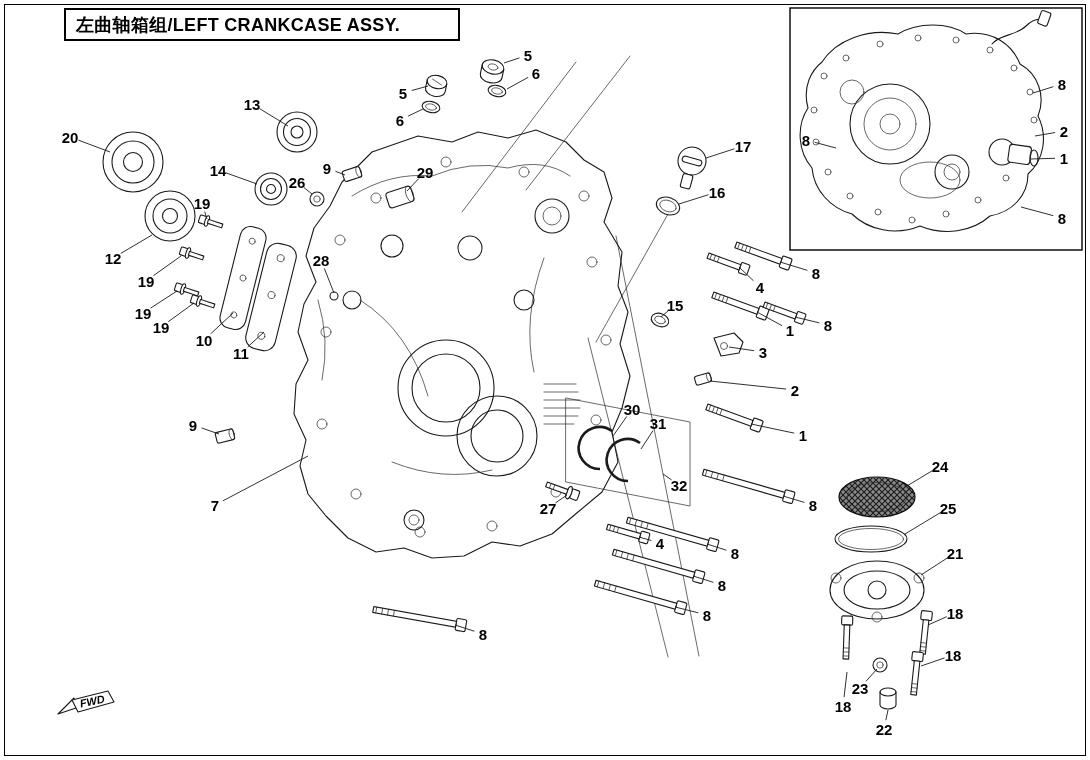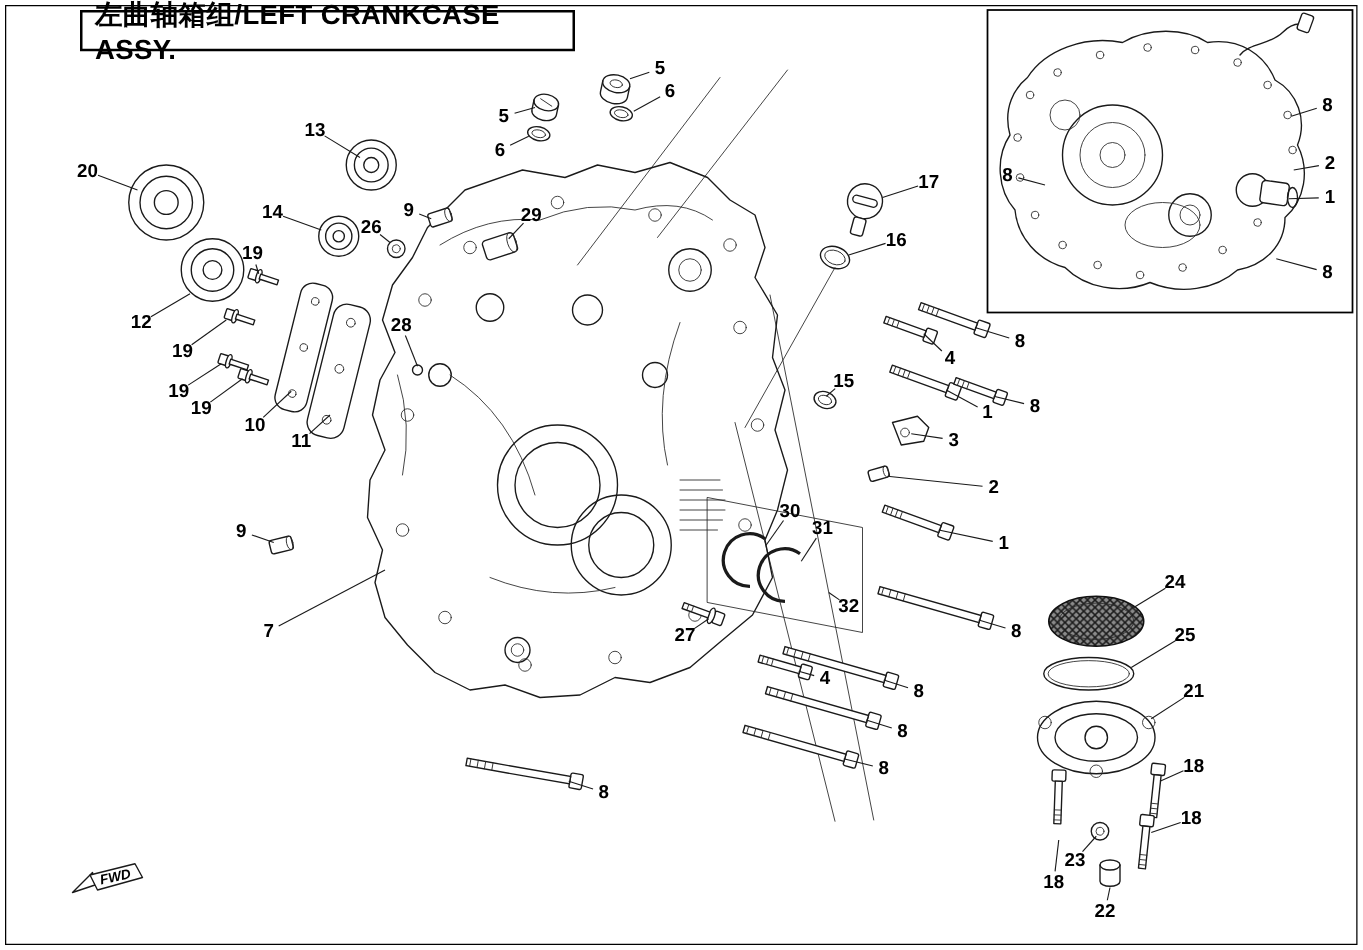--- a/index.html
+++ b/index.html
@@ -1,21 +1,21 @@
 <!DOCTYPE html>
 <html><head>
 <meta charset="utf-8">
 <style>
   html,body{margin:0;padding:0;background:#fff;}
   .page{position:relative;width:1090px;height:760px;background:#ffffff;overflow:hidden;
         font-family:"Liberation Sans","DejaVu Sans",sans-serif;}
   .page svg{position:absolute;left:0;top:0;}
   .title-box{position:absolute;left:64px;top:8px;width:396px;height:33px;border:2px solid #000;
              box-sizing:border-box;display:flex;align-items:center;padding-left:10px;
-             font-size:22px;font-weight:bold;color:#000;letter-spacing:.3px;background:#fff;z-index:3;}
+             font-size:18px;font-weight:bold;color:#000;letter-spacing:.3px;background:#fff;z-index:3;}
   
   .ln{fill:none;stroke:#1a1a1a;stroke-width:1.1;stroke-linecap:round;stroke-linejoin:round;}
   .ln-thin{fill:none;stroke:#2a2a2a;stroke-width:.7;stroke-linecap:round;}
   .part{fill:#ffffff;stroke:#1a1a1a;stroke-width:1.1;stroke-linejoin:round;}
   .clip{fill:none;stroke:#1a1a1a;stroke-width:2.6;}
   .leader{stroke:#1a1a1a;stroke-width:.9;}
   .frame{fill:none;stroke:#000;stroke-width:1;}
   .inset-frame{fill:none;stroke:#000;stroke-width:1.4;}
   .callout{font-family:"Liberation Sans","DejaVu Sans",sans-serif;font-size:15px;font-weight:600;
            fill:#000;text-anchor:middle;dominant-baseline:central;}

